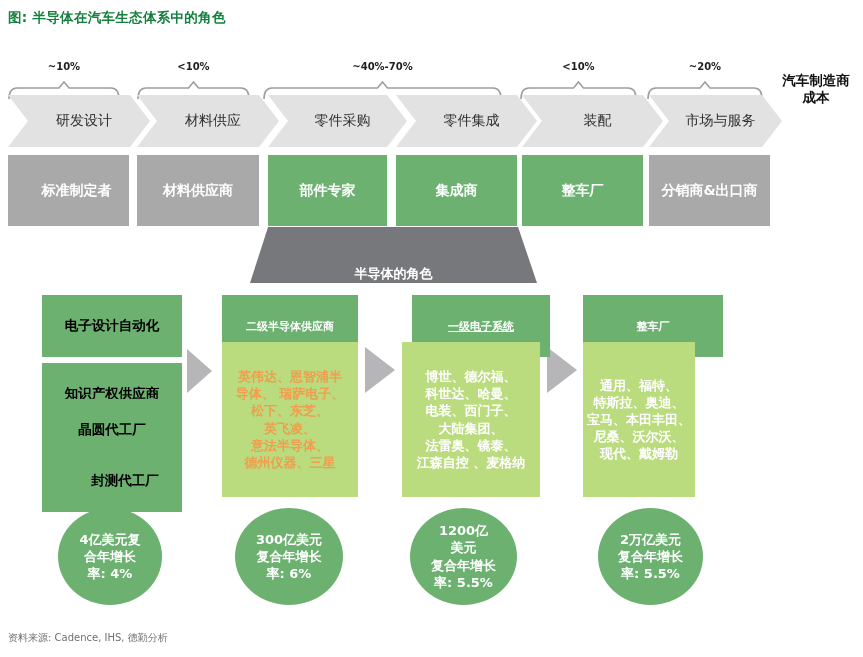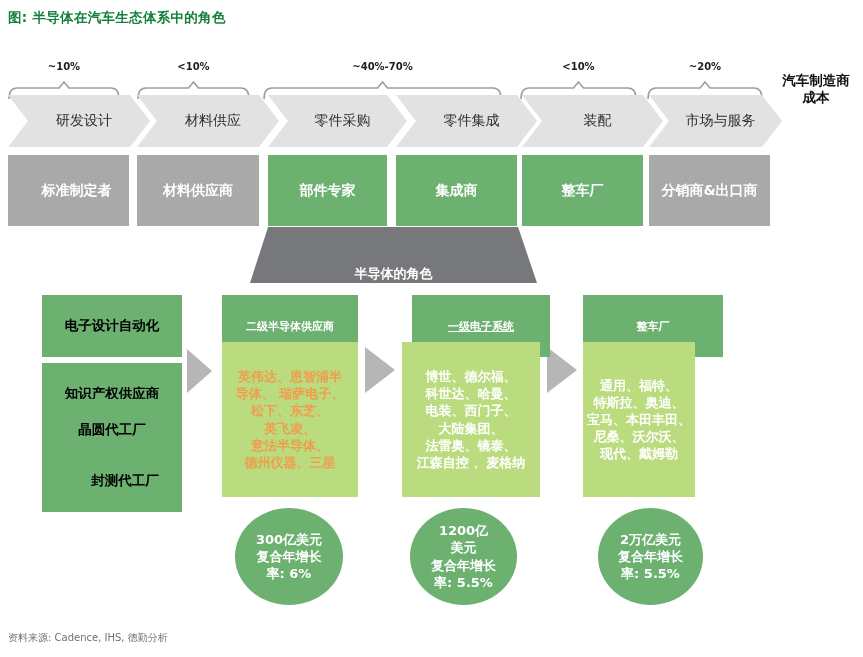--- a/index.html
+++ b/index.html
@@ -152,20 +152,23 @@
 
   <div class="abs colheader" style="left:583px;width:140px;">整车厂</div>
   <div class="abs colbody" style="left:583px;width:112px;">
     <span class="preline companies-white">通用、福特、
 特斯拉、奥迪、
 宝马、本田丰田、
 尼桑、沃尔沃、
 现代、戴姆勒</span>
   </div>
 
+  <div class="abs circle preline" style="left:58px;width:104px;">4亿美元复
+合年增长
+率: 4%</div>
   <div class="abs circle preline" style="left:235px;width:108px;">300亿美元
 复合年增长
 率: 6%</div>
   <div class="abs circle preline" style="left:410px;width:107px;">1200亿
 美元
 复合年增长
 率: 5.5%</div>
   <div class="abs circle preline" style="left:598px;width:105px;">2万亿美元
 复合年增长
 率: 5.5%</div>

